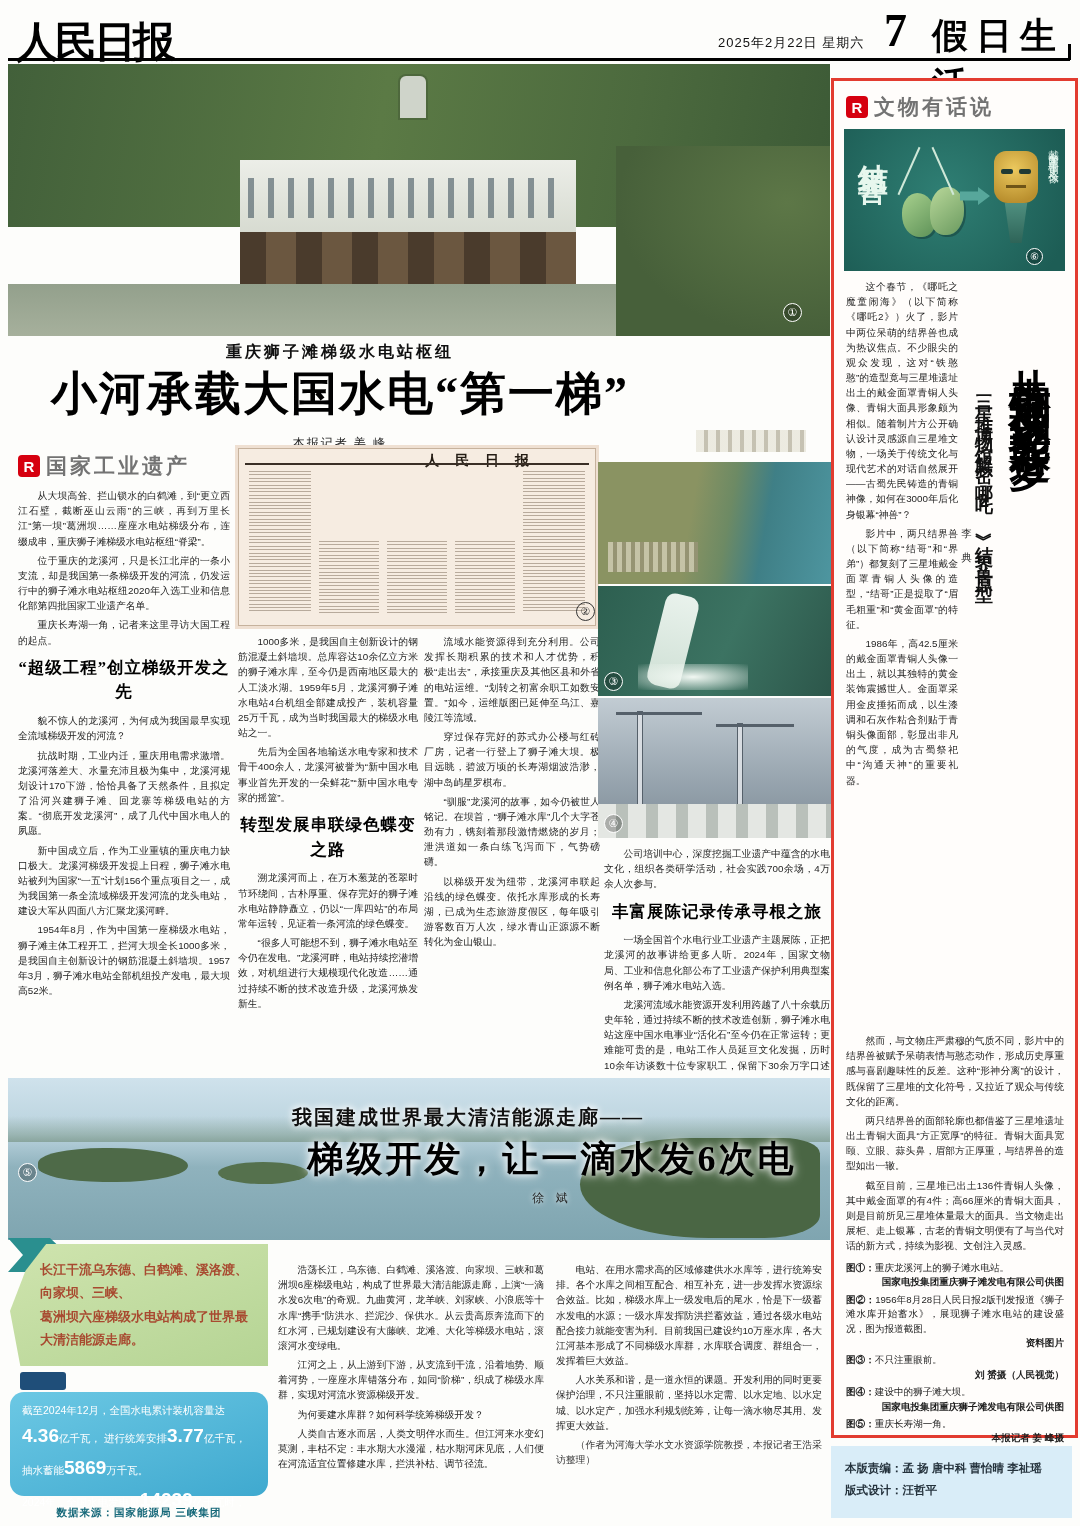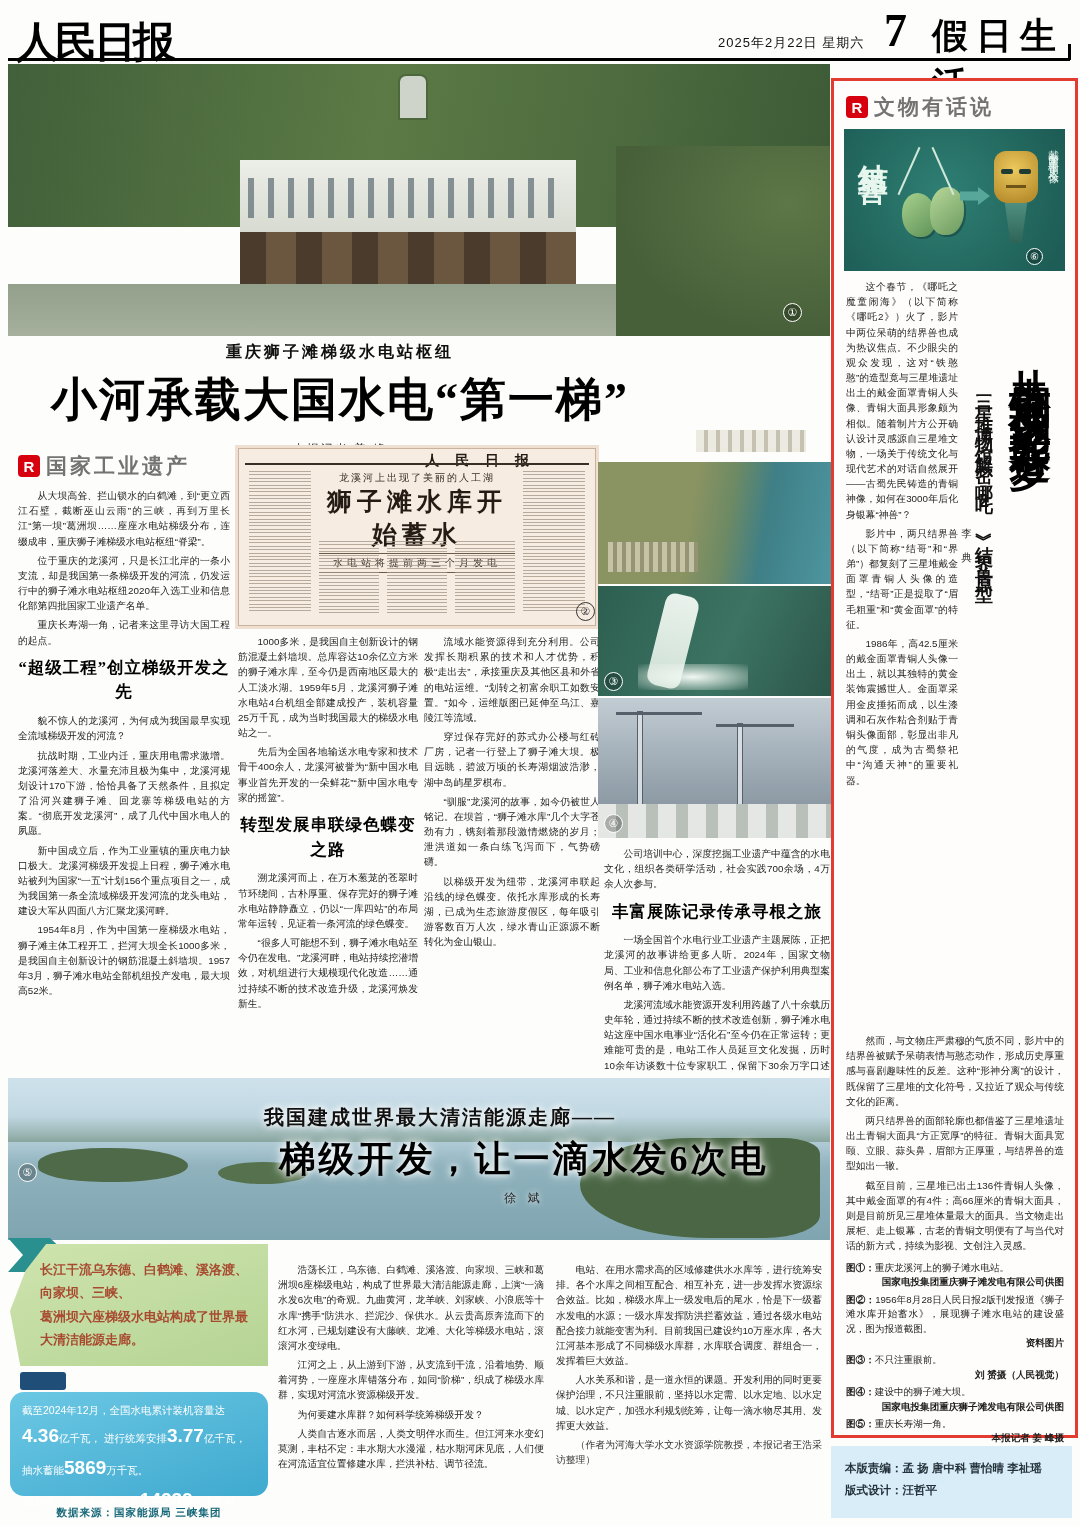--- a/index.html
+++ b/index.html
@@ -101,21 +101,21 @@
     <div class="abs" style="right:0;top:30%;width:26%;height:70%;background:radial-gradient(ellipse at 80% 30%,#5d7747,#47603a 70%);"></div>
     <div class="abs pnum" style="right:28px;bottom:14px;">①</div>
   </div>
 
   <div class="abs photo" style="left:682px;top:336px;width:148px;height:126px;background:linear-gradient(170deg,#74855２,#8d9468 60%,#b7b79a);">
     <div class="abs" style="left:14px;bottom:10px;width:110px;height:22px;background:repeating-linear-gradient(90deg,#e8e6da 0 8px,#b8b3a0 8px 12px);opacity:.8;"></div>
   </div>
 
   <div class="abs" style="left:8px;top:342px;width:664px;">
     <div class="kicker">重庆狮子滩梯级水电站枢纽</div>
-    <div class="main-title" style="margin-top:6px;">小河承载大国水电“第一梯”</div>
+    <div class="main-title" style="">小河承载大国水电“第一梯”</div>
     <div class="byline" style="margin-top:10px;">本报记者 姜 峰</div>
   </div>
 
   <div class="abs red-label" style="left:18px;top:452px;">
     <span class="rbox">R</span>
     <span class="rtext">国家工业遗产</span>
   </div>
 
   <div class="abs bodycol" style="left:18px;top:488px;width:212px;height:585px;">
     <p>从大坝高耸、拦山锁水的白鹤滩，到“更立西江石壁，截断巫山云雨”的三峡，再到万里长江“第一坝”葛洲坝……座座水电站梯级分布，连缀成串，重庆狮子滩梯级水电站枢纽“脊梁”。</p>
@@ -125,25 +125,20 @@
     <p>貌不惊人的龙溪河，为何成为我国最早实现全流域梯级开发的河流？</p>
     <p>抗战时期，工业内迁，重庆用电需求激增。龙溪河落差大、水量充沛且极为集中，龙溪河规划设计170下游，恰恰具备了天然条件，且拟定了沿河兴建狮子滩、回龙寨等梯级电站的方案。“彻底开发龙溪河”，成了几代中国水电人的夙愿。</p>
     <p>新中国成立后，作为工业重镇的重庆电力缺口极大。龙溪河梯级开发提上日程，狮子滩水电站被列为国家“一五”计划156个重点项目之一，成为我国第一条全流域梯级开发河流的龙头电站，建设大军从四面八方汇聚龙溪河畔。</p>
     <p>1954年8月，作为中国第一座梯级水电站，狮子滩主体工程开工，拦河大坝全长1000多米，是我国自主创新设计的钢筋混凝土斜墙坝。1957年3月，狮子滩水电站全部机组投产发电，最大坝高52米。</p>
   </div>
 
   <div class="abs clipping" style="left:238px;top:448px;width:356px;height:176px;">
     <div class="abs clip-mast" style="right:60px;top:3px;">人 民 日 报</div>
     <div class="abs" style="left:6px;top:14px;width:344px;height:2px;background:#3a2f26;"></div>
     <div class="abs fauxtext" style="left:10px;top:22px;width:62px;height:140px;"></div>
-    <div class="abs" style="left:80px;top:22px;width:196px;">
-      <div class="clip-head-top">龙溪河上出现了美丽的人工湖</div>
-      <div class="clip-head">狮子滩水库开始蓄水</div>
-      <div class="clip-sub" style="margin-top:2px;border-top:1px solid #6b5b49;border-bottom:1px solid #6b5b49;padding:2px 0;">水电站将提前两三个月发电</div>
-    </div>
     <div class="abs fauxtext" style="left:284px;top:22px;width:62px;height:140px;"></div>
     <div class="abs fauxtext" style="left:80px;top:92px;width:60px;height:72px;"></div>
     <div class="abs fauxtext" style="left:148px;top:92px;width:60px;height:72px;"></div>
     <div class="abs fauxtext" style="left:216px;top:92px;width:60px;height:72px;"></div>
   </div>
   <div class="abs pnum dark" style="left:576px;top:602px;">②</div>
 
   <div class="abs bodycol" style="left:238px;top:634px;width:180px;height:440px;">
     <p>1000多米，是我国自主创新设计的钢筋混凝土斜墙坝。总库容达10余亿立方米的狮子滩水库，至今仍是西南地区最大的人工淡水湖。1959年5月，龙溪河狮子滩水电站4台机组全部建成投产，装机容量25万千瓦，成为当时我国最大的梯级水电站之一。</p>
     <p>先后为全国各地输送水电专家和技术骨干400余人，龙溪河被誉为“新中国水电事业首先开发的一朵鲜花”“新中国水电专家的摇篮”。</p>
@@ -183,21 +178,21 @@
     <p>龙溪河流域水能资源开发利用跨越了八十余载历史年轮，通过持续不断的技术改造创新，狮子滩水电站这座中国水电事业“活化石”至今仍在正常运转；更难能可贵的是，电站工作人员延亘文化发掘，历时10余年访谈数十位专家职工，保留下30余万字口述历史记录和大量珍贵实物资料，让水电文脉赓续传承……</p>
 
   </div>
 
   <div class="abs photo" style="left:8px;top:1078px;width:822px;height:162px;background:linear-gradient(#cfe2ec,#b9d2dd 35%,#8fb2bd 55%,#7fa5b0);">
     <div class="abs" style="left:0;top:38px;width:100%;height:26px;background:linear-gradient(rgba(90,120,90,.0),rgba(90,120,90,.45));"></div>
     <div class="abs" style="left:30px;top:70px;width:150px;height:34px;background:#4e6a48;border-radius:50% 60% 55% 50%;"></div>
     <div class="abs" style="left:210px;top:84px;width:90px;height:22px;background:#55714d;border-radius:50%;"></div>
     <div class="abs" style="right:10px;top:60px;width:240px;height:100px;background:#4a6644;border-radius:60% 20% 30% 70%;"></div>
     <div class="abs pnum" style="left:10px;bottom:58px;">⑤</div>
-    <div class="abs" style="left:256px;top:26px;width:520px;">
+    <div class="abs" style="left:284px;top:26px;width:520px;">
       <div class="sec-kicker">我国建成世界最大清洁能源走廊——</div>
       <div class="sec-title" style="margin-top:4px;">梯级开发，让一滴水发6次电</div>
       <div class="sec-byline" style="margin-top:6px;">徐 斌</div>
     </div>
   </div>
 
   <div class="abs" style="left:10px;top:1244px;width:258px;height:276px;">
     <div class="abs ig-tealarrow" style="left:-2px;top:-6px;width:60px;height:34px;"></div>
     <div class="abs ig-green" style="left:0;top:0;width:258px;height:122px;padding:0;">
       <div style="padding:14px 12px 0 30px;">

